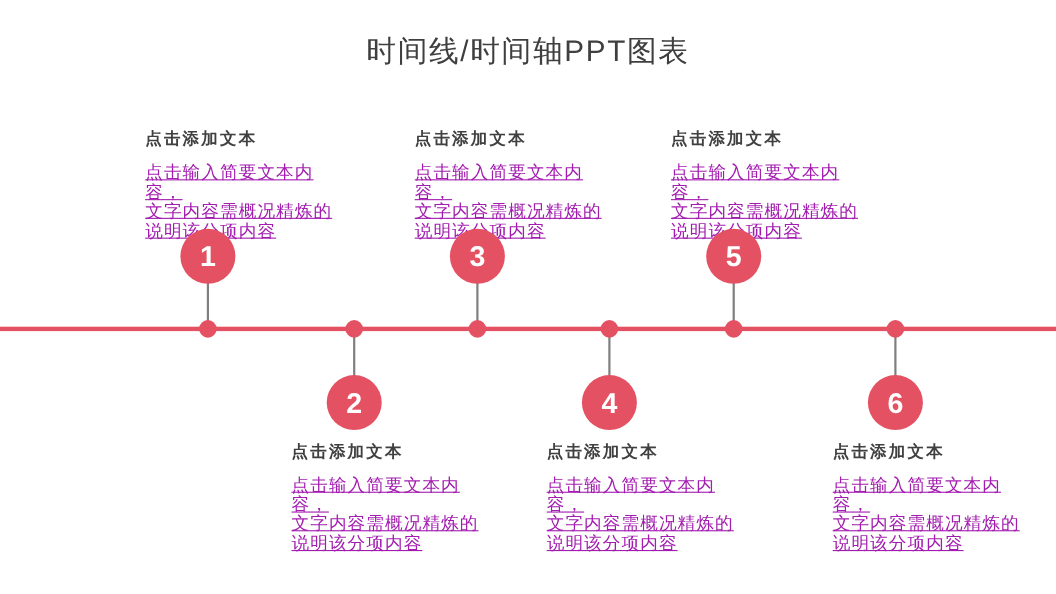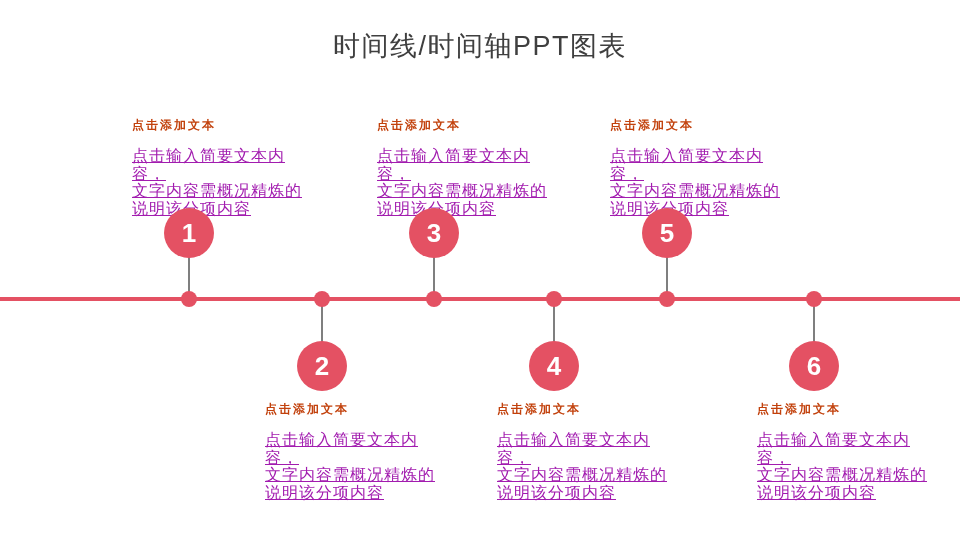--- a/index.html
+++ b/index.html
@@ -39,21 +39,21 @@
     background:#e45163;color:#ffffff;
     display:flex;align-items:center;justify-content:center;
     font-size:26px;font-weight:700;
   }
   .above .circle{top:208px;}
   .below .circle{top:341px;}
   .text-block{position:absolute;left:-57px;width:185px;}
   .above .text-block{top:117px;}
   .below .text-block{top:401px;}
   .heading{
-    font-size:12px;font-weight:700;color:#c2410c;
+    font-size:15px;font-weight:700;color:#404040;
     letter-spacing:2px;margin:0 0 13px 0;white-space:nowrap;
   }
   .body-text{
     font-size:16px;font-weight:400;color:#a21caf;
     letter-spacing:1px;line-height:17.5px;white-space:pre-line;margin:0;text-decoration:underline;
   }
 </style>
 </head>
 <body>
 

